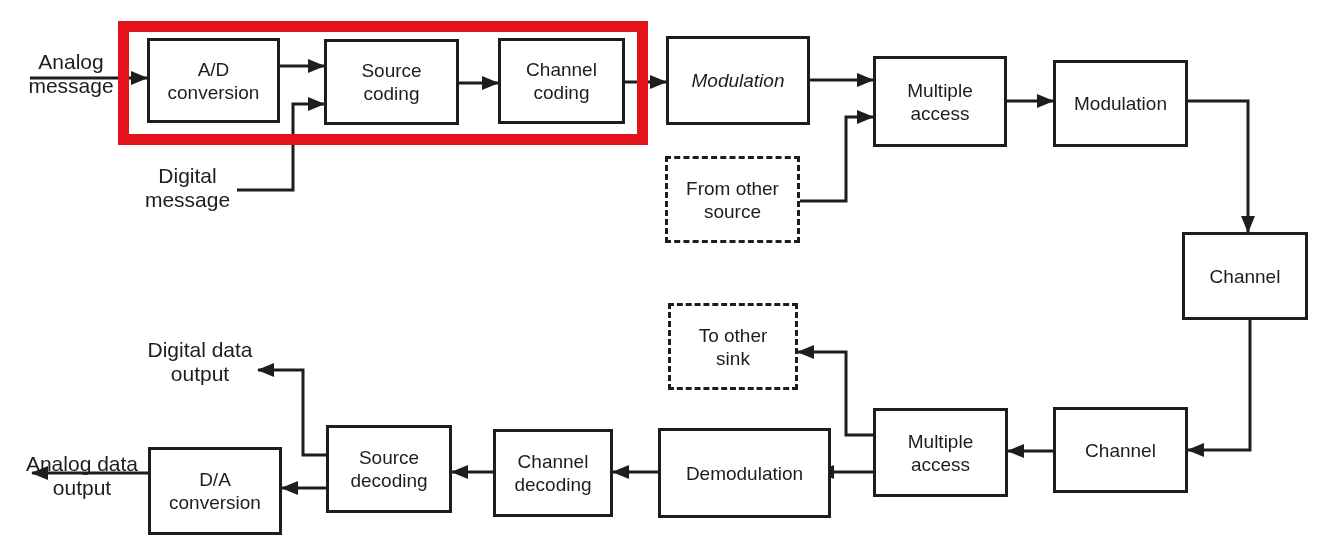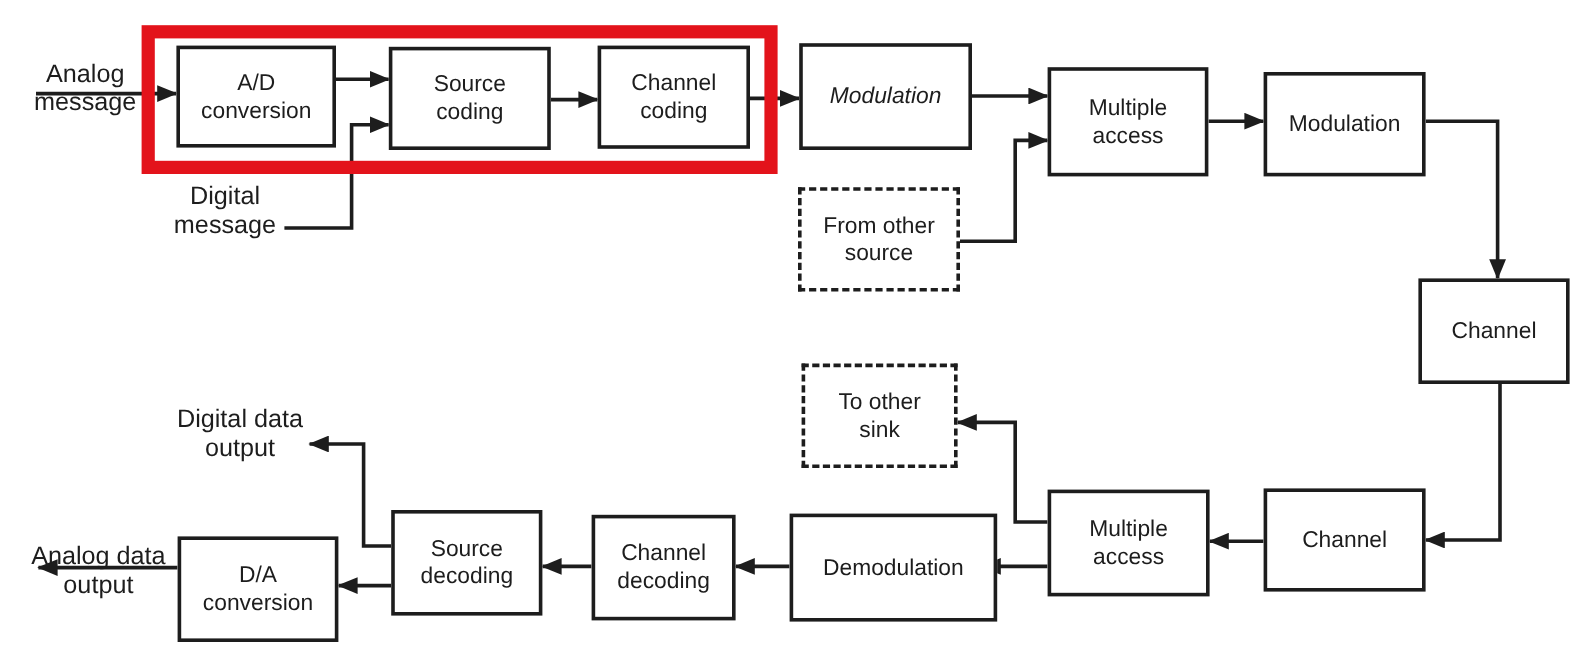--- a/index.html
+++ b/index.html
@@ -125,21 +125,21 @@
 
   <div class="node dashed" style="left:665px; top:156px; width:135px; height:87px;">From other
 source</div>
 
   <div class="node dashed" style="left:668px; top:303px; width:130px; height:87px;">To other
 sink</div>
 
   <div class="free-label" style="left:16px; top:50px; width:110px;">Analog
 message</div>
 
-  <div class="free-label" style="left:140px; top:152px; width:95px;">Digital
+  <div class="free-label" style="left:140px; top:164px; width:95px;">Digital
 message</div>
 
   <div class="free-label" style="left:127px; top:338px; width:146px;">Digital data
 output</div>
 
   <div class="free-label" style="left:12px; top:452px; width:140px;">Analog data
 output</div>
 
   <svg id="highlight-layer" class="layer">
     <rect x="123.5" y="26.5" width="519" height="113" fill="none" stroke-width="11" stroke="#e3131b"></rect>

